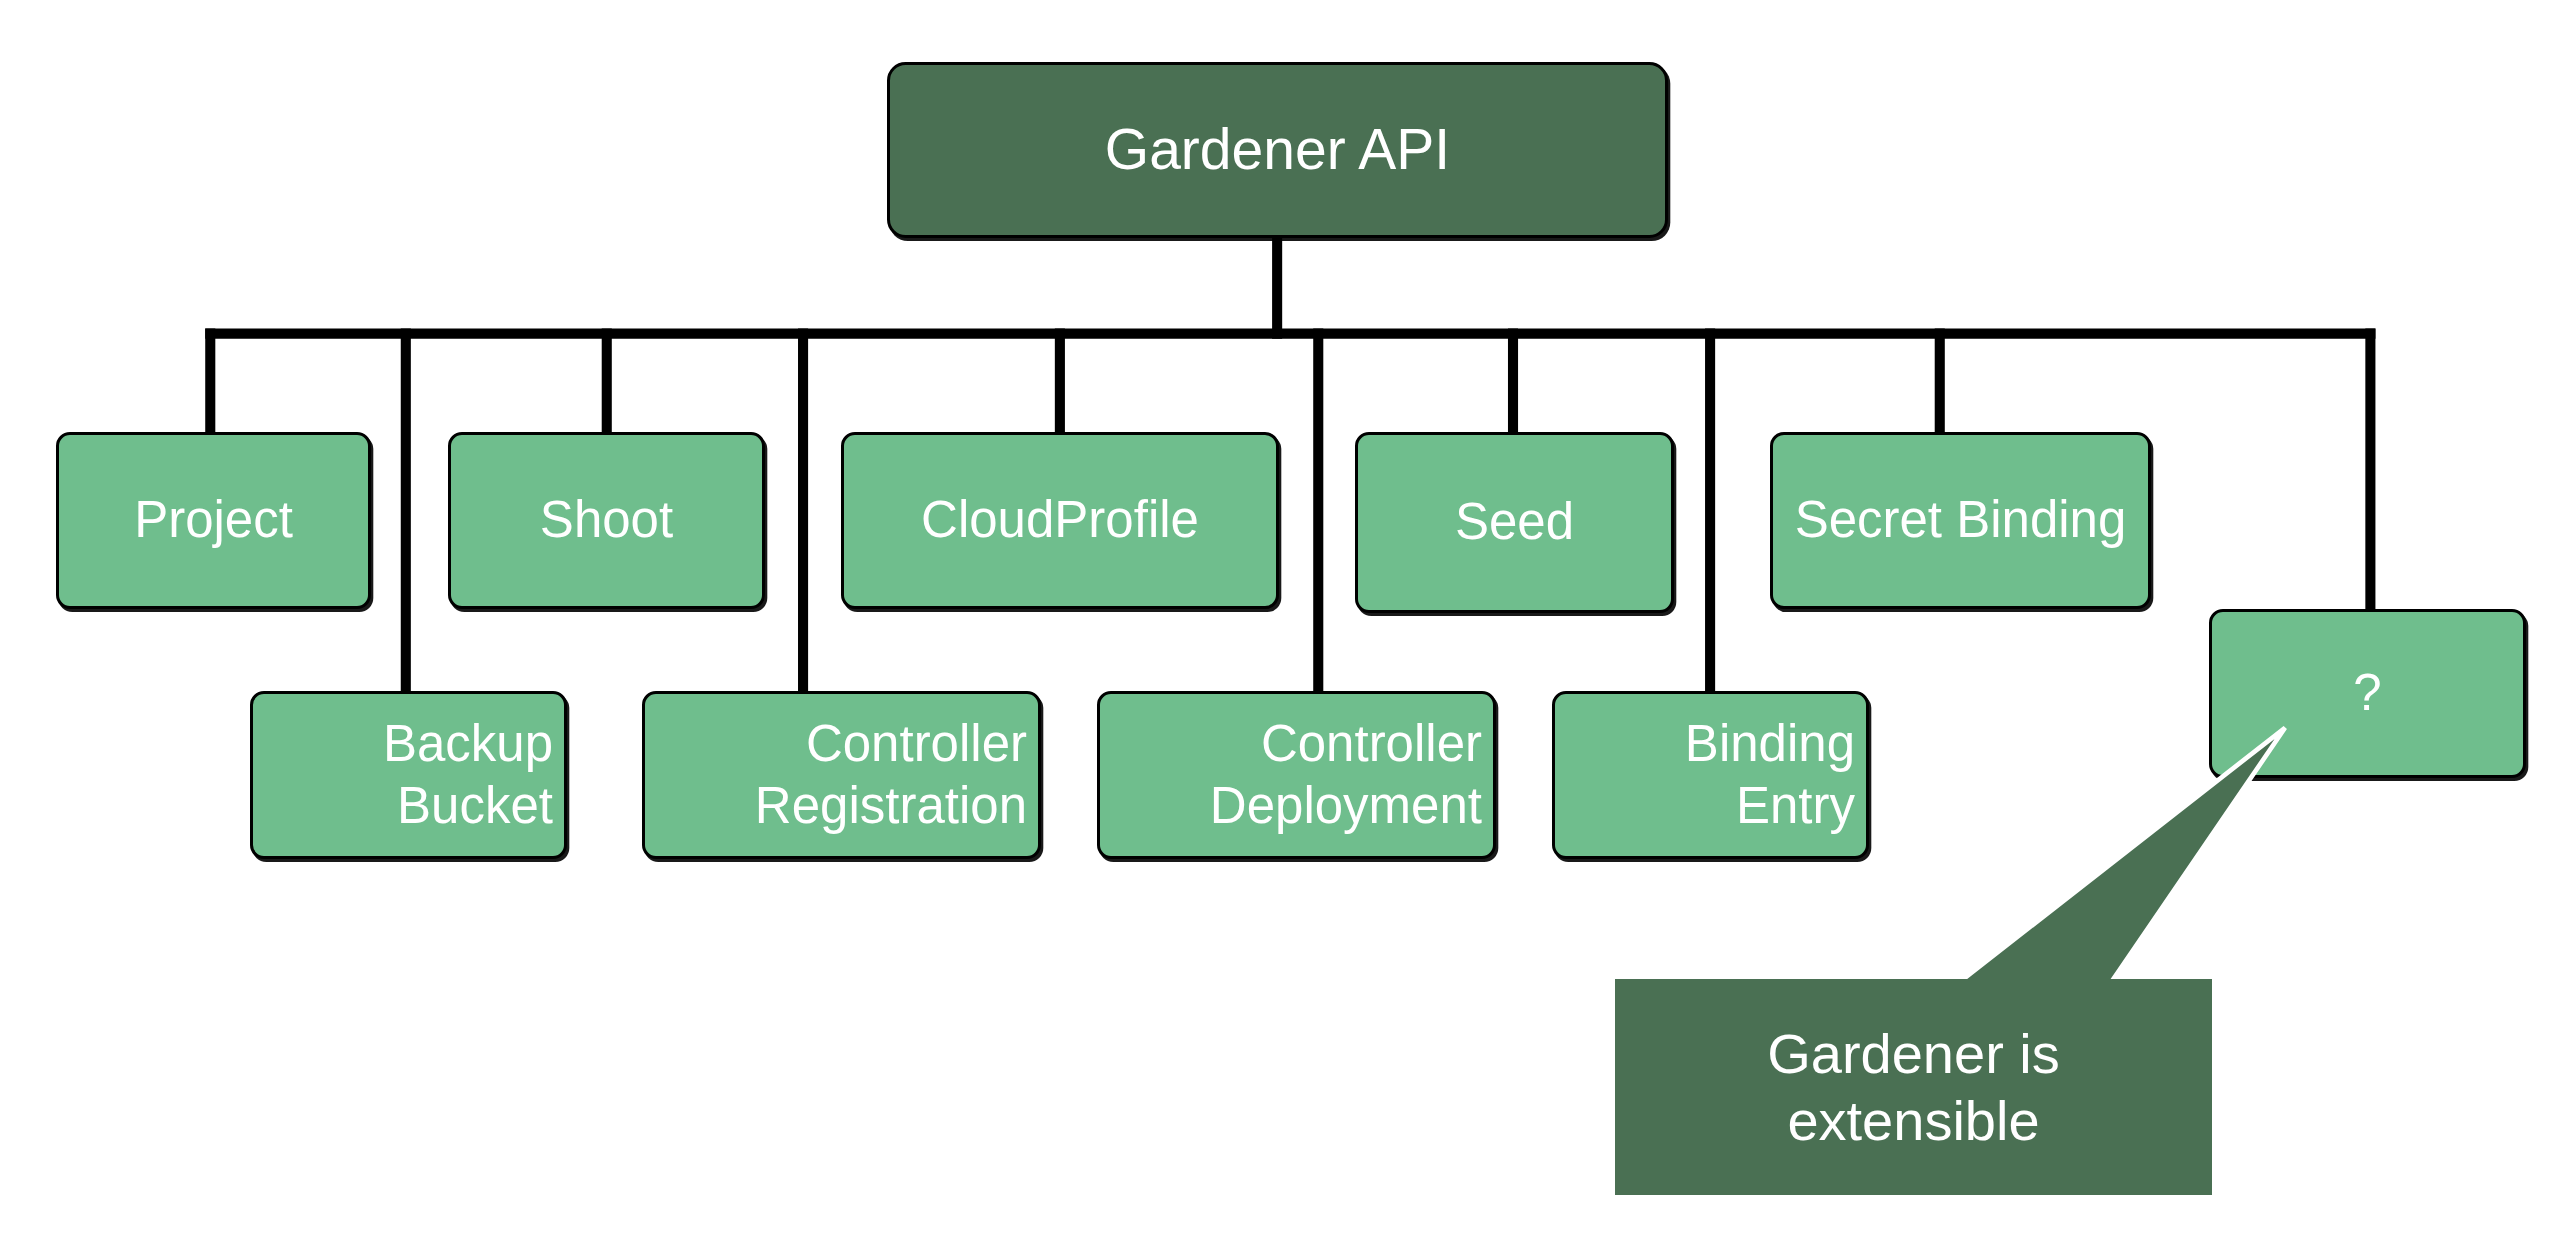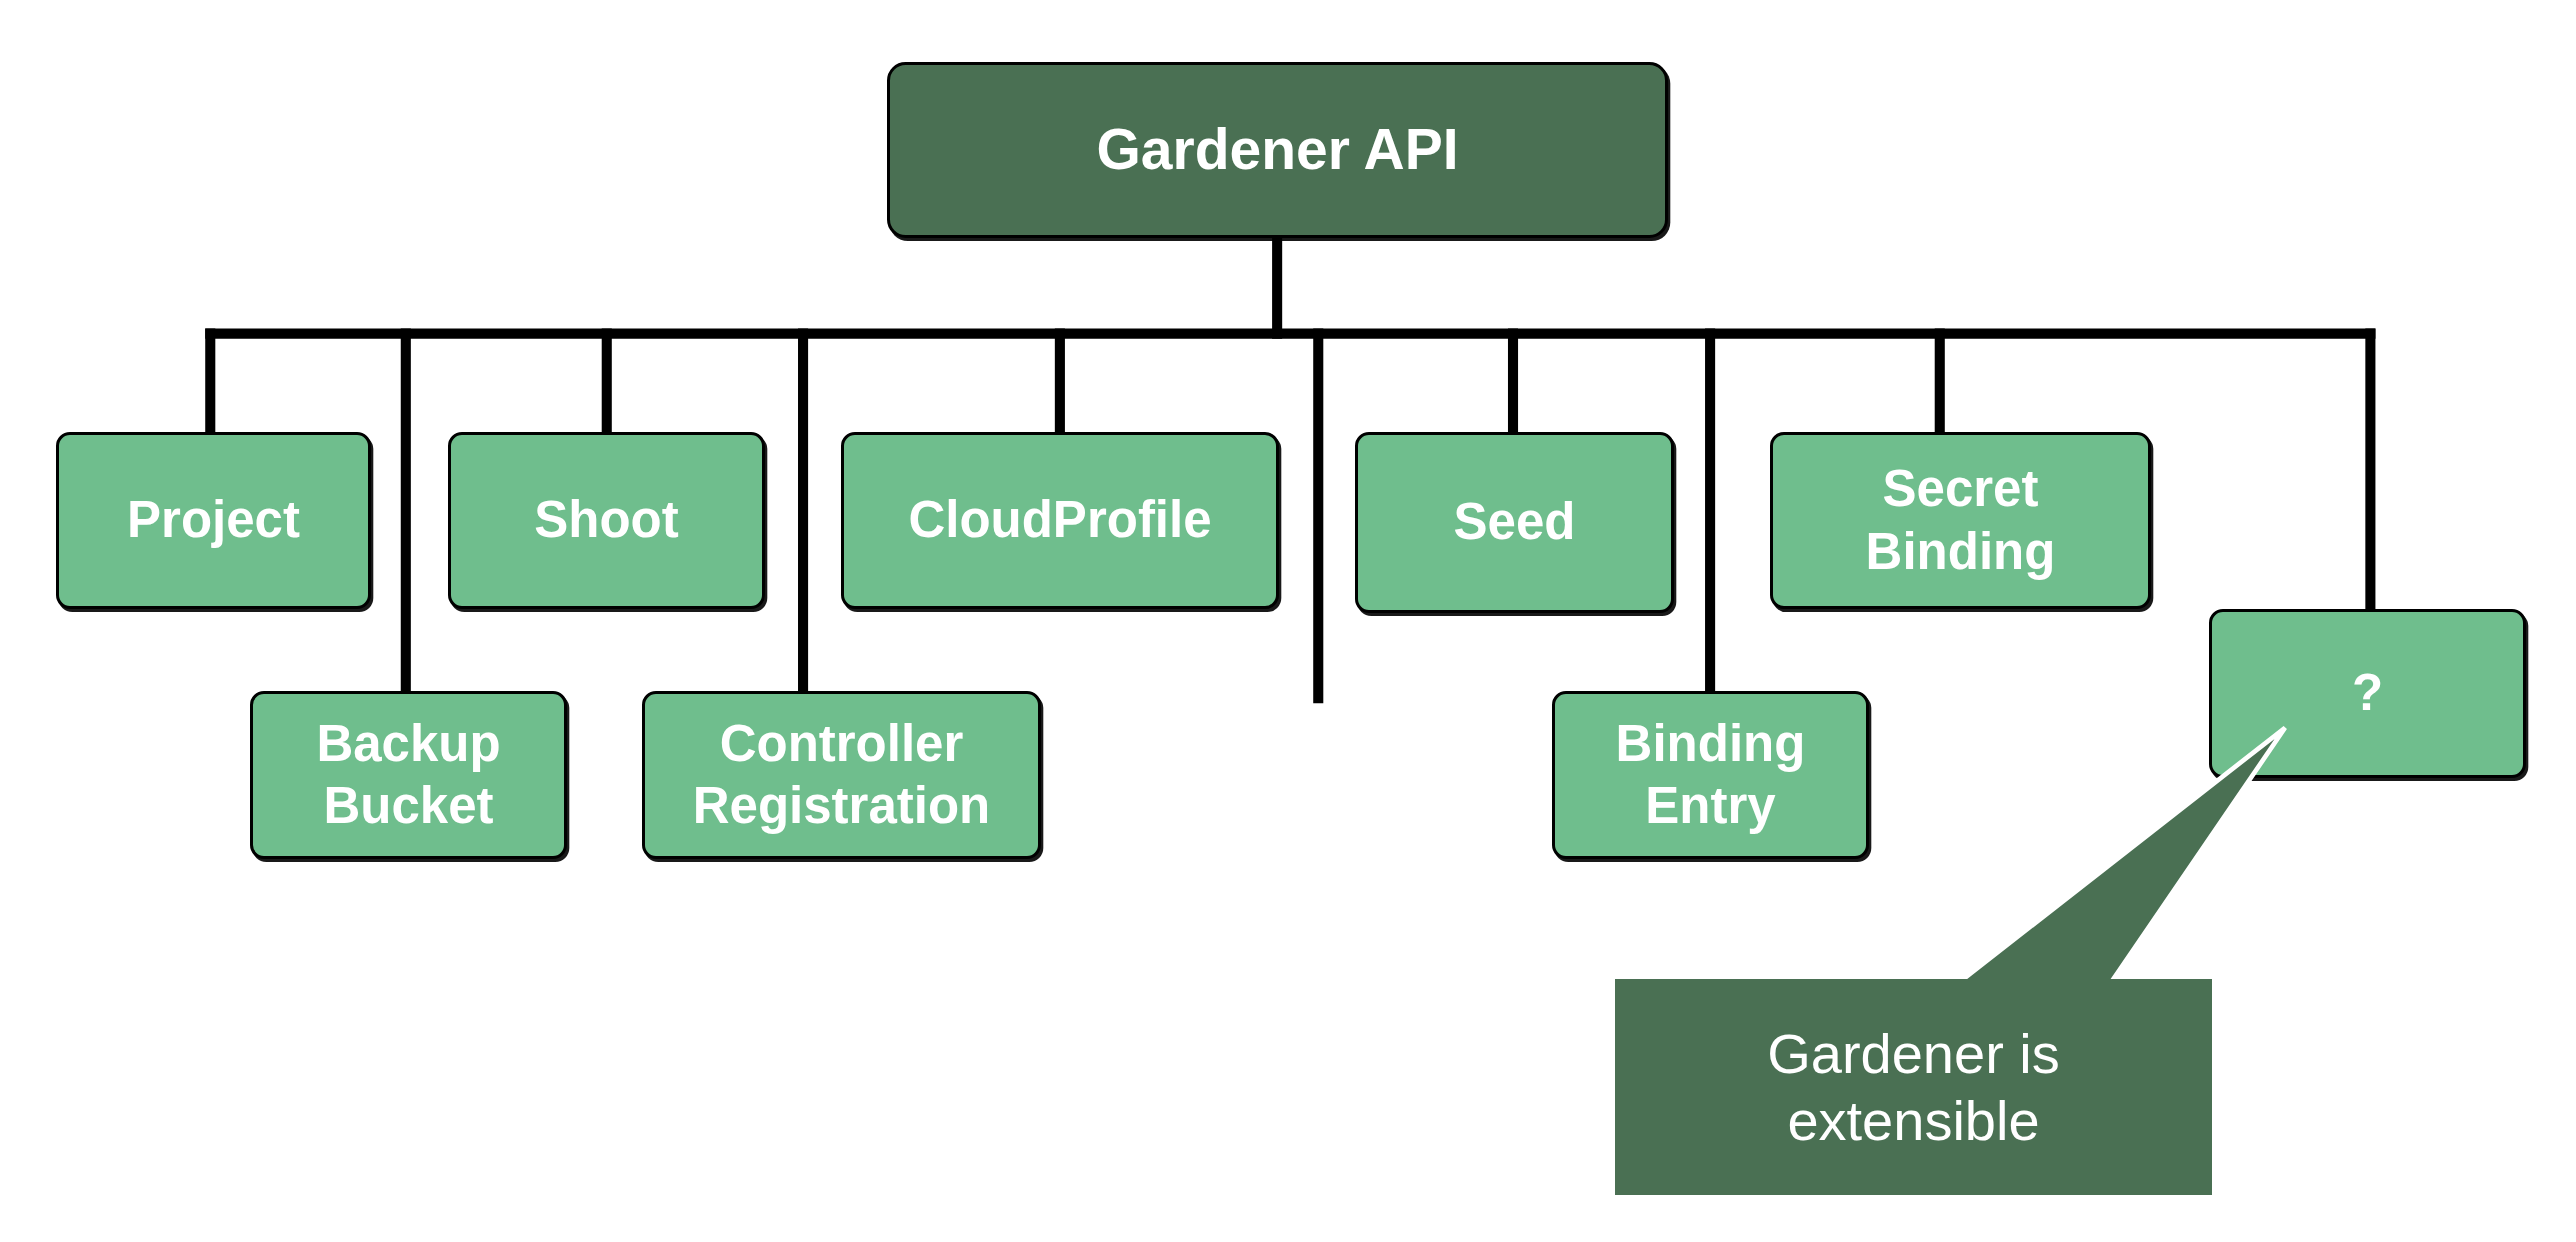--- a/index.html
+++ b/index.html
@@ -29,27 +29,27 @@
     fill: none;
     stroke-linecap: square;
   }
   .node {
     position: absolute;
     z-index: 2;
     box-sizing: border-box;
     display: flex;
     align-items: center;
     justify-content: center;
-    text-align: center;
+    text-align: right;
     background: var(--light-green, #6FBE8D);
     border: 3.1px solid var(--line, #000000);
     border-radius: 14px;
     box-shadow: 2.3px 3.1px 0 rgba(0,0,0,0.9);
     color: var(--text, #ffffff);
-    font-weight: bold;
+    font-weight: normal;
     font-size: 51px;
     line-height: 1.22;
     padding: 4.7px 11px;
   }
   .node.root {
     background: var(--dark-green, #4A7053);
     border-radius: 18.6px;
     font-size: 57px;
   }
   #node-gardener-api          { left: 887px; top:  62px; width: 781px; height: 176px; }
@@ -126,20 +126,23 @@
   <div class="node" id="node-secret-binding">
     <span>Secret Binding</span>
   </div>
 
   <div class="node" id="node-backup-bucket">
     <span>Backup Bucket</span>
   </div>
   <div class="node" id="node-controller-registration">
     <span>Controller Registration</span>
   </div>
+  <div class="node" id="node-controller-deployment">
+    <span>Controller Deployment</span>
+  </div>
   <div class="node" id="node-backup-entry">
     <span>Binding Entry</span>
   </div>
 
   <div class="node" id="node-question">
     <span>?</span>
   </div>
 
   <svg id="tail-layer" class="layer" viewBox="0 0 3320 1602" xmlns="http://www.w3.org/2000/svg">
     <polygon id="callout-tail" points="2945,938 2456,1320 2684,1320"></polygon>

